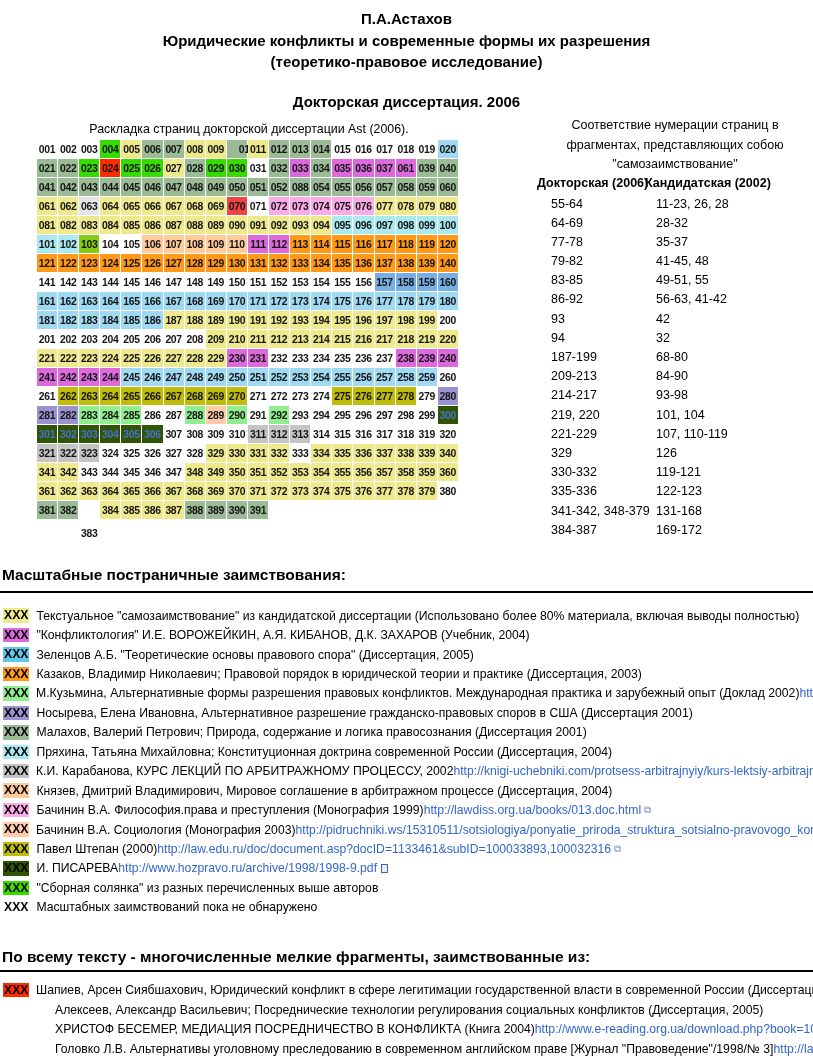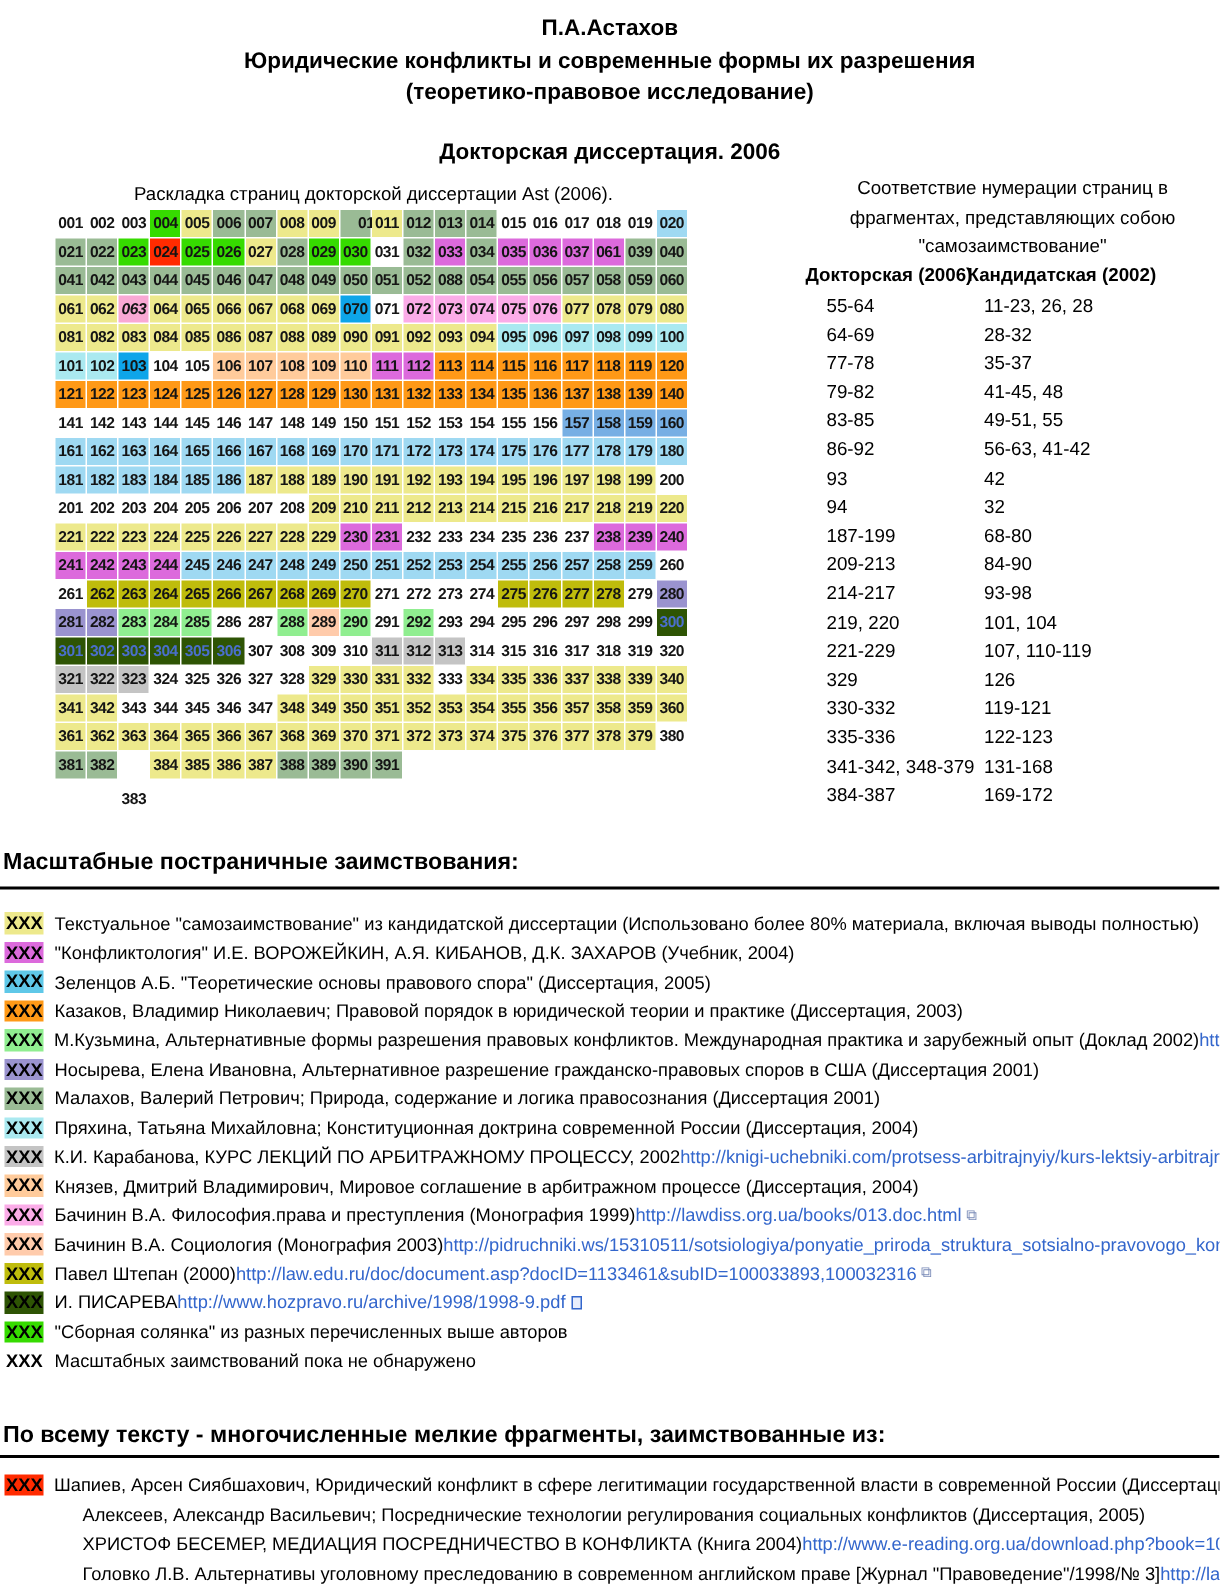--- a/index.html
+++ b/index.html
@@ -108,28 +108,28 @@
     <div class="cell" style="background: rgb(154, 187, 149);">088</div>
     <div class="cell" style="background: rgb(154, 187, 149);">054</div>
     <div class="cell" style="background: rgb(154, 187, 149);">055</div>
     <div class="cell" style="background: rgb(154, 187, 149);">056</div>
     <div class="cell" style="background: rgb(154, 187, 149);">057</div>
     <div class="cell" style="background: rgb(154, 187, 149);">058</div>
     <div class="cell" style="background: rgb(154, 187, 149);">059</div>
     <div class="cell" style="background: rgb(154, 187, 149);">060</div>
     <div class="cell" style="background: rgb(237, 233, 140);">061</div>
     <div class="cell" style="background: rgb(237, 233, 140);">062</div>
-    <div class="cell" style="background: #f9a8d4; font-style: italic;">063</div>
+    <div class="cell" style="background: #e5e5e5;">063</div>
     <div class="cell" style="background: rgb(237, 233, 140);">064</div>
     <div class="cell" style="background: rgb(237, 233, 140);">065</div>
     <div class="cell" style="background: rgb(237, 233, 140);">066</div>
     <div class="cell" style="background: rgb(237, 233, 140);">067</div>
     <div class="cell" style="background: rgb(237, 233, 140);">068</div>
     <div class="cell" style="background: rgb(237, 233, 140);">069</div>
-    <div class="cell" style="background: #0ea5e9;">070</div>
+    <div class="cell" style="background: #ef4444;">070</div>
     <div class="cell" style="background: rgb(255, 255, 255);">071</div>
     <div class="cell" style="background: rgb(251, 172, 232);">072</div>
     <div class="cell" style="background: rgb(251, 172, 232);">073</div>
     <div class="cell" style="background: rgb(251, 172, 232);">074</div>
     <div class="cell" style="background: rgb(251, 172, 232);">075</div>
     <div class="cell" style="background: rgb(251, 172, 232);">076</div>
     <div class="cell" style="background: rgb(237, 233, 140);">077</div>
     <div class="cell" style="background: rgb(237, 233, 140);">078</div>
     <div class="cell" style="background: rgb(237, 233, 140);">079</div>
     <div class="cell" style="background: rgb(237, 233, 140);">080</div>
@@ -148,21 +148,21 @@
     <div class="cell" style="background: rgb(237, 233, 140);">093</div>
     <div class="cell" style="background: rgb(237, 233, 140);">094</div>
     <div class="cell" style="background: rgb(170, 233, 240);">095</div>
     <div class="cell" style="background: rgb(170, 233, 240);">096</div>
     <div class="cell" style="background: rgb(170, 233, 240);">097</div>
     <div class="cell" style="background: rgb(170, 233, 240);">098</div>
     <div class="cell" style="background: rgb(170, 233, 240);">099</div>
     <div class="cell" style="background: rgb(170, 233, 240);">100</div>
     <div class="cell" style="background: rgb(170, 233, 240);">101</div>
     <div class="cell" style="background: rgb(170, 233, 240);">102</div>
-    <div class="cell" style="background: #0ea5e9;">103</div>
+    <div class="cell" style="background: #84cc16;">103</div>
     <div class="cell" style="background: rgb(255, 255, 255);">104</div>
     <div class="cell" style="background: rgb(255, 255, 255);">105</div>
     <div class="cell" style="background: rgb(255, 203, 155);">106</div>
     <div class="cell" style="background: rgb(255, 203, 155);">107</div>
     <div class="cell" style="background: rgb(255, 203, 155);">108</div>
     <div class="cell" style="background: rgb(255, 203, 155);">109</div>
     <div class="cell" style="background: rgb(255, 203, 155);">110</div>
     <div class="cell" style="background: rgb(220, 106, 220);">111</div>
     <div class="cell" style="background: rgb(220, 106, 220);">112</div>
     <div class="cell" style="background: rgb(255, 153, 23);">113</div>

